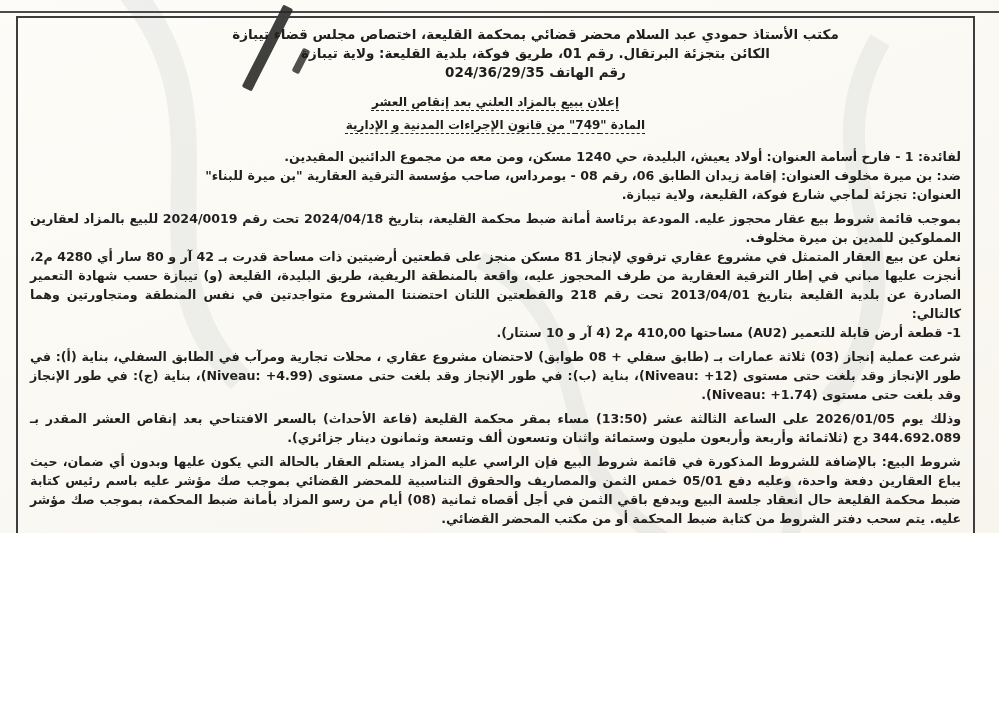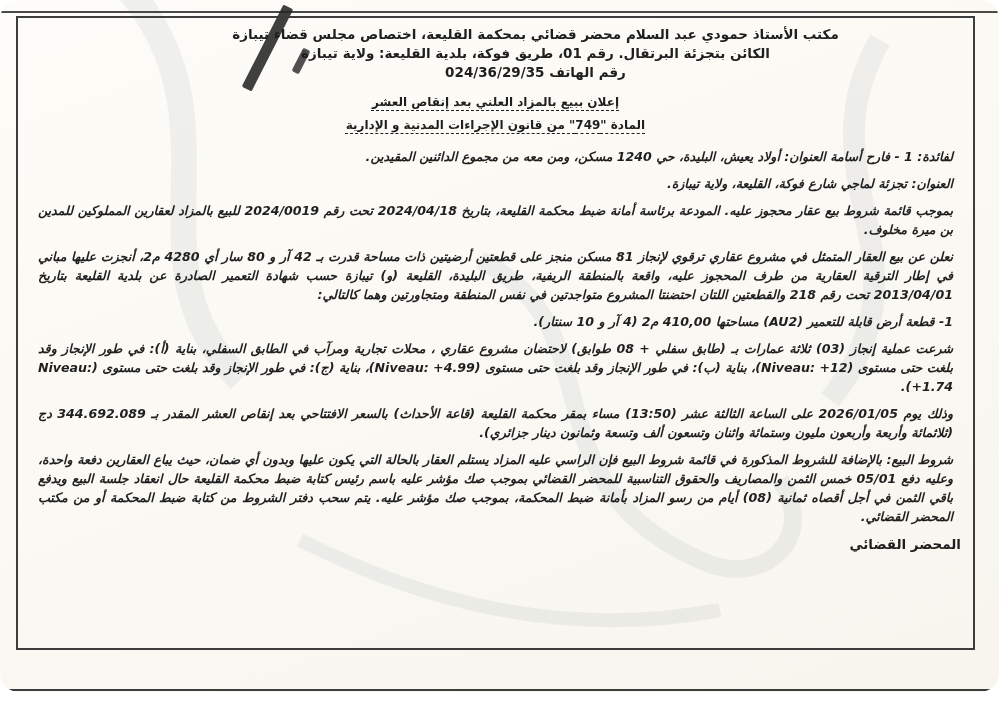--- a/index.html
+++ b/index.html
@@ -1,23 +1,22 @@
 <!DOCTYPE html>
 <html lang="ar"><head>
 <meta charset="utf-8">
 <style>
   html,body{margin:0;padding:0;}
   .page{
     position:relative;
-    width:999px;height:692px;
+    width:999px;height:533px;
     background:linear-gradient(160deg,#fdfcf8 0%,#faf8f2 60%,#f7f5ee 100%);
     font-family:"DejaVu Sans", sans-serif;
     color:#1f1f1f;
     overflow:hidden;
-    border-radius:19px;
   }
   .top-rule{
     position:absolute;left:0;top:11px;width:999px;height:0;
     border-top:2px solid #4a4a4a;
   }
   .main-frame{
     position:absolute;left:16px;top:16px;width:959px;height:634px;
     border:2px solid #3d3d3d;
     box-sizing:border-box;
     padding:5px 12px 0 12px;
@@ -42,21 +41,21 @@
     text-decoration-thickness:1px;
     text-underline-offset:4px;
   }
   .doc-body{
     margin-top:10px;
     font-size:12.6px;
     font-weight:700;
     line-height:19px;
     text-align:justify;
   }
-  .doc-body p{margin:8px;font-style:italic;}
+  .doc-body p{margin:0;}
   .doc-body p.gap{margin-top:5px;}
   .bailiff-signature{
     margin-top:10px;
     text-align:right;
     padding-left:18px;
     font-size:13.5px;
     font-weight:700;
   }
   .newspaper-footer{
     position:absolute;left:8px;top:689px;width:983px;height:42px;
@@ -106,20 +105,21 @@
       <div class="h-line">رقم الهاتف 024/36/29/35</div>
     </div>
 
     <div class="notice-title">
       <div><span class="t-line">إعلان ببيع بالمزاد العلني بعد إنقاص العشر</span></div>
       <div><span class="t-line">المادة "749" من قانون الإجراءات المدنية و الإدارية</span></div>
     </div>
 
     <div class="doc-body">
       <p>لفائدة: 1 - فارح أسامة العنوان: أولاد يعيش، البليدة، حي 1240 مسكن، ومن معه من مجموع الدائنين المقيدين.</p>
+      <p>ضد: بن ميرة مخلوف العنوان: إقامة زيدان الطابق 06، رقم 08 - بومرداس، صاحب مؤسسة الترقية العقارية "بن ميرة للبناء"</p>
       <p>العنوان: تجزئة لماجي شارع فوكة، القليعة، ولاية تيبازة.</p>
       <p class="gap">بموجب قائمة شروط بيع عقار محجوز عليه. المودعة برئاسة أمانة ضبط محكمة القليعة، بتاريخ 2024/04/18 تحت رقم 2024/0019 للبيع بالمزاد لعقارين المملوكين للمدين بن ميرة مخلوف.</p>
       <p>نعلن عن بيع العقار المتمثل في مشروع عقاري ترقوي لإنجاز 81 مسكن منجز على قطعتين أرضيتين ذات مساحة قدرت بـ 42 آر و 80 سار أي 4280 م2، أنجزت عليها مباني في إطار الترقية العقارية من طرف المحجوز عليه، واقعة بالمنطقة الريفية، طريق البليدة، القليعة (و) تيبازة حسب شهادة التعمير الصادرة عن بلدية القليعة بتاريخ 2013/04/01 تحت رقم 218 والقطعتين اللتان احتضنتا المشروع متواجدتين في نفس المنطقة ومتجاورتين وهما كالتالي:</p>
       <p>1- قطعة أرض قابلة للتعمير (AU2) مساحتها 410,00 م2 (4 آر و 10 سنتار).</p>
       <p class="gap">شرعت عملية إنجاز (03) ثلاثة عمارات بـ (طابق سفلي + 08 طوابق) لاحتضان مشروع عقاري ، محلات تجارية ومرآب في الطابق السفلي، بناية (أ): في طور الإنجاز وقد بلغت حتى مستوى (Niveau: +12)، بناية (ب): في طور الإنجاز وقد بلغت حتى مستوى (Niveau: +4.99)، بناية (ج): في طور الإنجاز وقد بلغت حتى مستوى (Niveau: +1.74).</p>
       <p class="gap">وذلك يوم 2026/01/05 على الساعة الثالثة عشر (13:50) مساء بمقر محكمة القليعة (قاعة الأحداث) بالسعر الافتتاحي بعد إنقاص العشر المقدر بـ 344.692.089 دج (ثلاثمائة وأربعة وأربعون مليون وستمائة واثنان وتسعون ألف وتسعة وثمانون دينار جزائري).</p>
       <p class="gap">شروط البيع: بالإضافة للشروط المذكورة في قائمة شروط البيع فإن الراسي عليه المزاد يستلم العقار بالحالة التي يكون عليها وبدون أي ضمان، حيث يباع العقارين دفعة واحدة، وعليه دفع 05/01 خمس الثمن والمصاريف والحقوق التناسبية للمحضر القضائي بموجب صك مؤشر عليه باسم رئيس كتابة ضبط محكمة القليعة حال انعقاد جلسة البيع ويدفع باقي الثمن في أجل أقصاه ثمانية (08) أيام من رسو المزاد بأمانة ضبط المحكمة، بموجب صك مؤشر عليه. يتم سحب دفتر الشروط من كتابة ضبط المحكمة أو من مكتب المحضر القضائي.</p>
     </div>
 
     <div class="bailiff-signature">المحضر القضائي</div>

